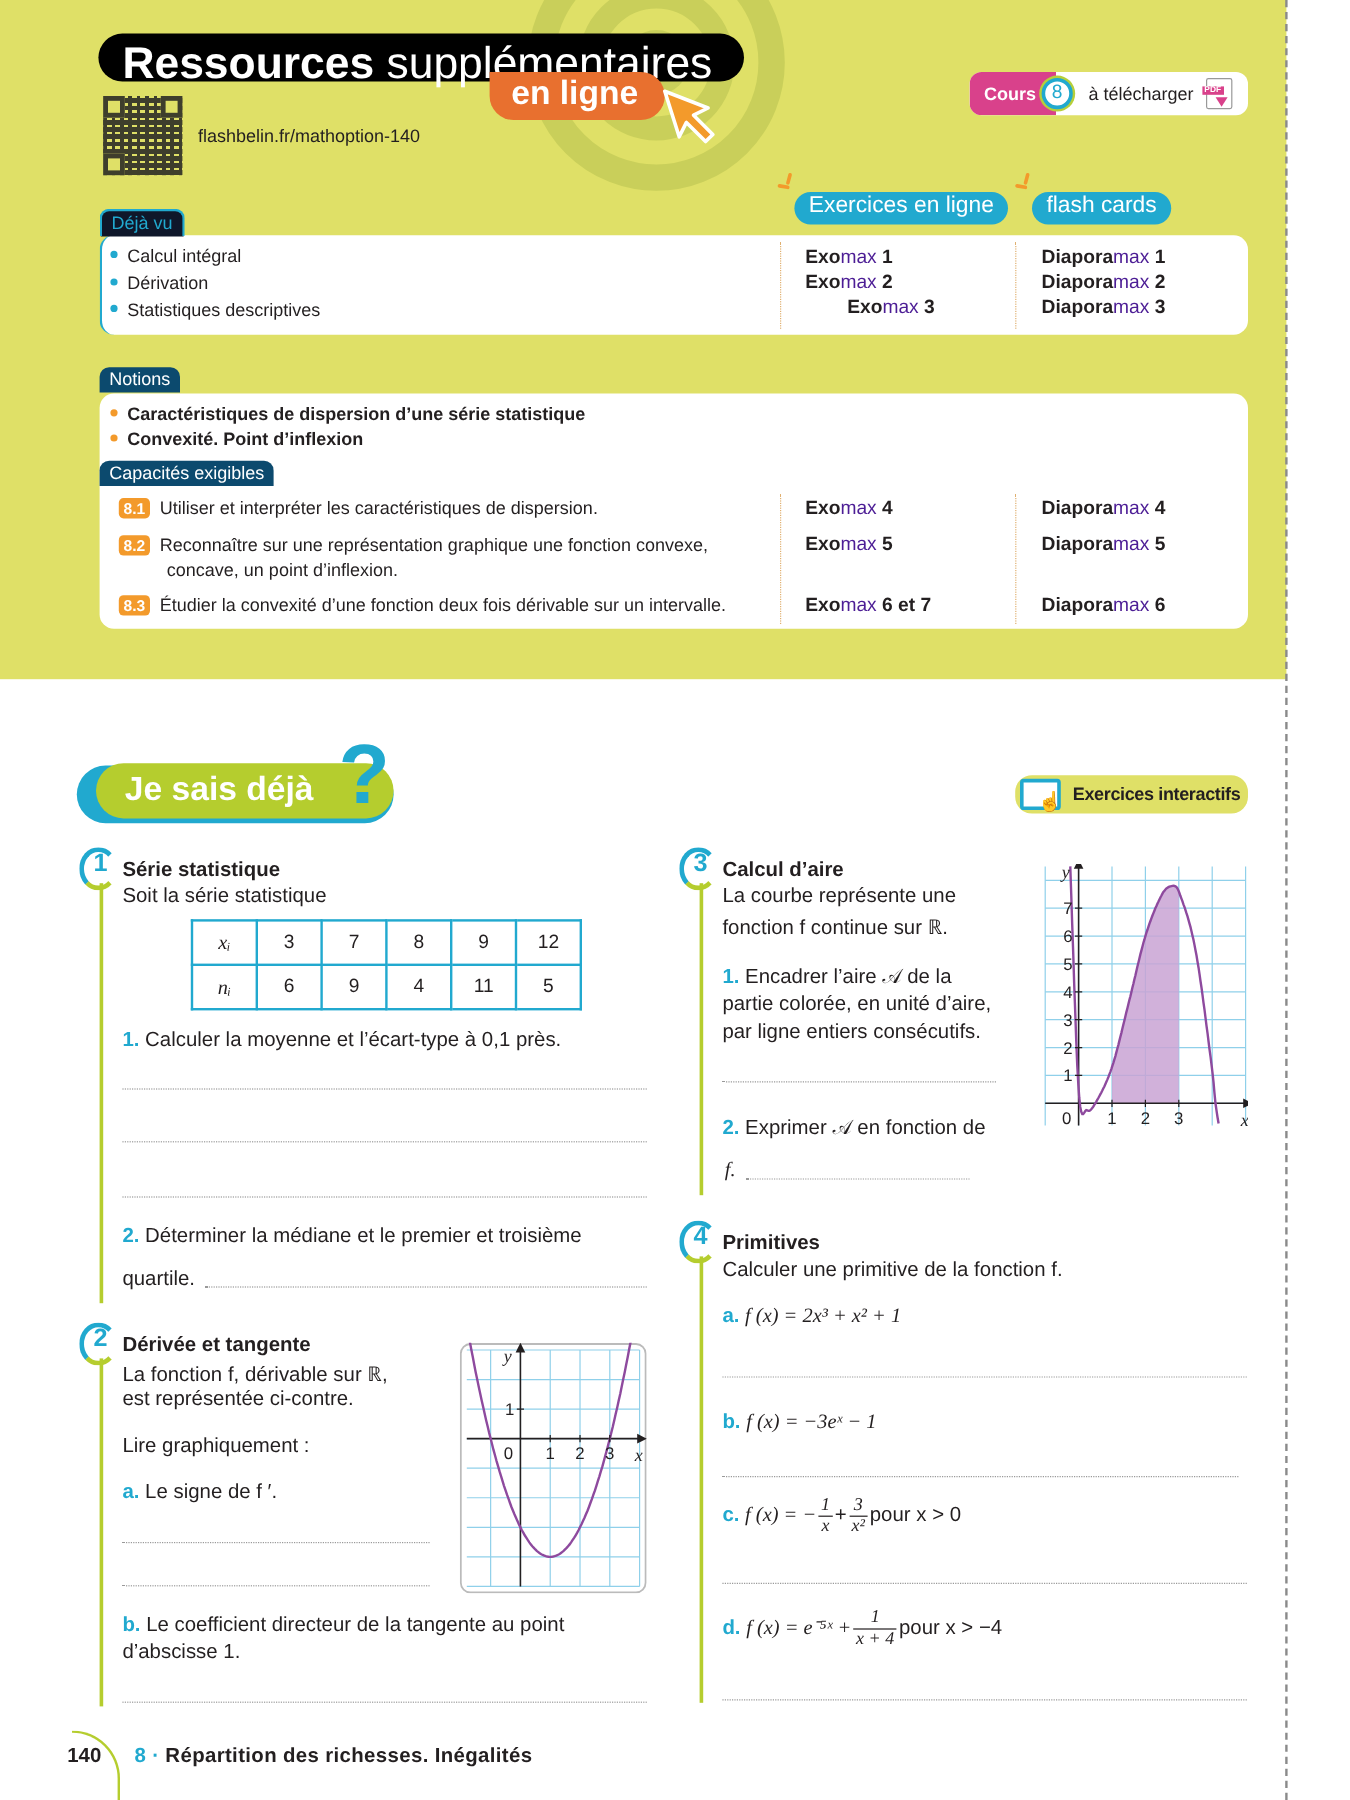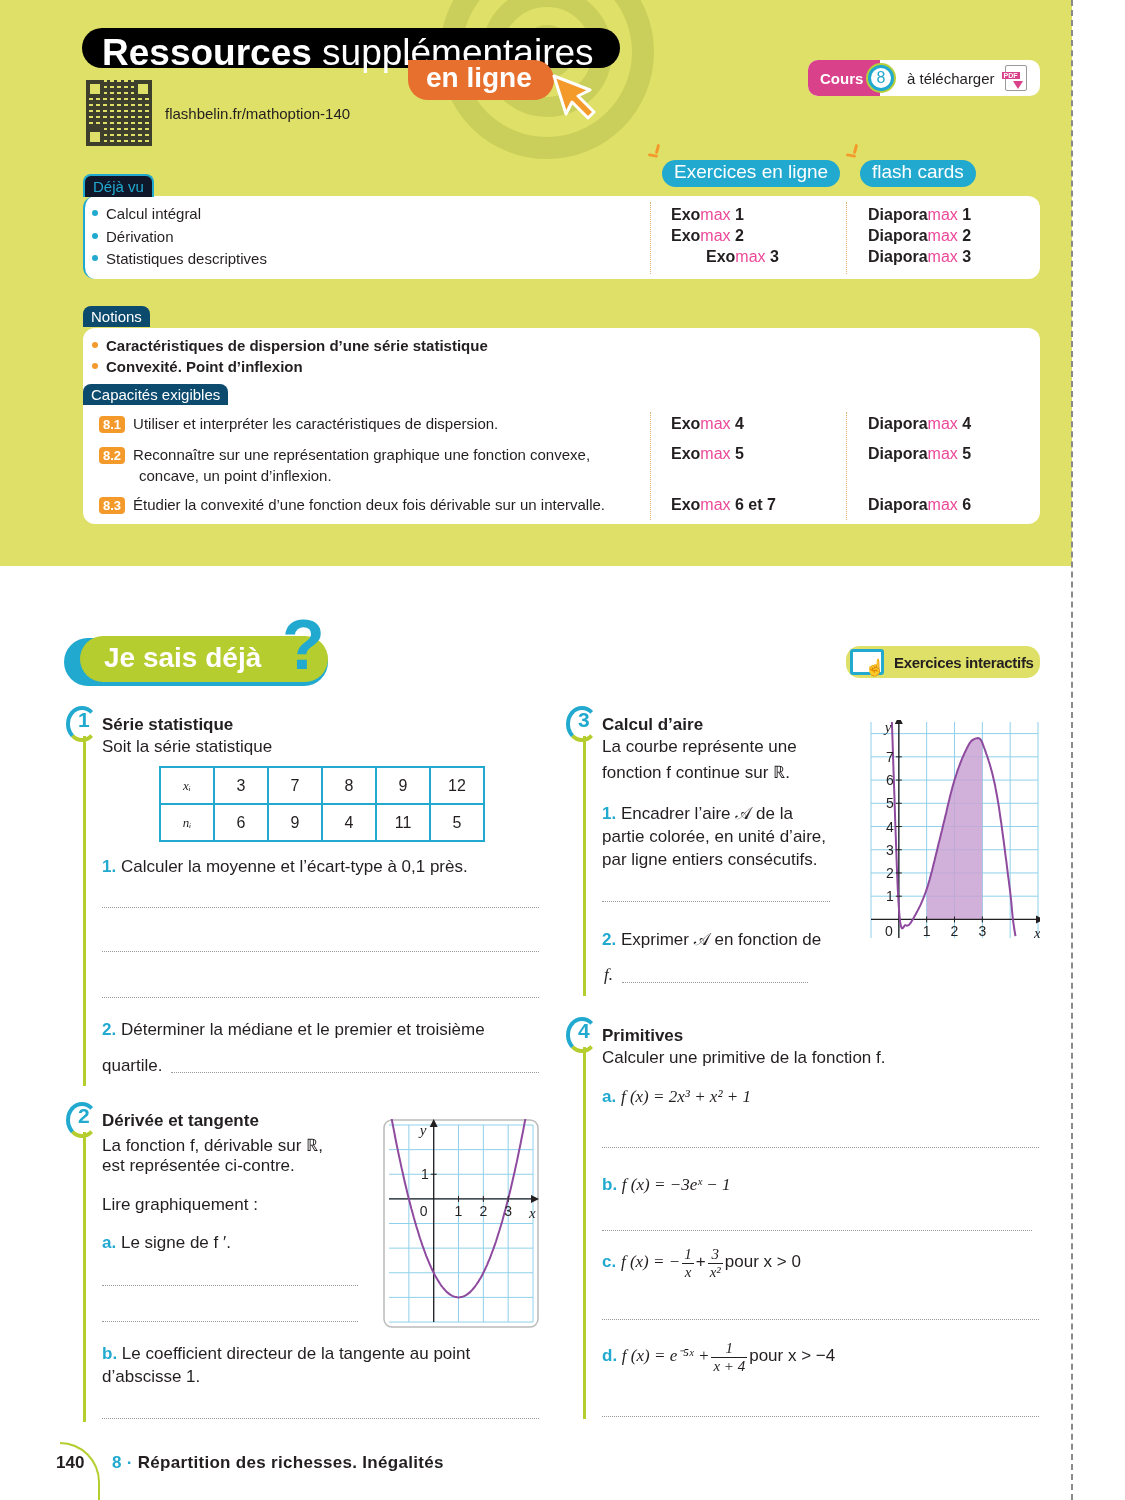--- a/index.html
+++ b/index.html
@@ -31,41 +31,41 @@
 .spark:after{left:0;top:10px;width:10px;height:3px;transform:rotate(10deg)}
 .box{position:absolute;background:#fff;border-radius:12px}
 .tab{position:absolute;color:#fff;font-size:15px;padding:2px 8px;border-radius:8px 8px 0 0;white-space:nowrap}
 .tab.blue{background:#fff;color:#21a9cf;border:2px solid #21a9cf;border-bottom:none}
 .tab.orange{background:#0c4a6e}
 .item{position:absolute;font-size:15px;white-space:nowrap}
 .bullet{display:inline-block;width:6px;height:6px;border-radius:50%;margin-right:8px;vertical-align:middle;position:relative;top:-2px}
 .vsep{position:absolute;width:0;border-left:1px dotted #e0b070}
 .exo{position:absolute;font-size:16px;white-space:nowrap}
 .exo b{font-weight:bold}
-.exo .mx{color:#ec4899}
+.exo .mx{color:#4c1d95}
 .badge{display:inline-block;background:#f39a2b;color:#fff;font-weight:bold;font-size:13px;padding:1px 4px;border-radius:4px;margin-right:8px}
 .jsd{position:absolute;left:64px;top:638px;width:264px;height:48px;background:#21a9cf;border-radius:24px}
 .jsd-in{position:absolute;left:80px;top:636px;width:248px;height:46px;background:#b5cd2e;border-radius:23px;color:#fff;font-size:28px;font-weight:bold;padding:6px 0 0 24px}
 .qmark{position:absolute;left:282px;top:610px;font-size:70px;font-weight:bold;color:#21a9cf;line-height:1}
 .interactive{position:absolute;left:846px;top:646px;width:194px;height:32px;background:#dfe067;border-radius:14px;display:flex;align-items:center}
 .screen-icon{width:34px;height:26px;border:3px solid #21a9cf;background:#fff;margin-left:4px;border-radius:3px;position:relative}
 .screen-icon:after{content:"☝";position:absolute;left:12px;top:6px;font-size:16px;color:#c08030}
 .interactive span{font-size:15px;font-weight:bold;margin-left:10px;letter-spacing:-.3px}
 .ex-num{position:absolute;width:30px;height:36px}
 .ex-num .arc{position:absolute;left:0;top:0;width:32px;height:36px;border-radius:50%;border:4px solid #21a9cf;border-right-color:transparent;border-bottom-color:#b5cd2e}
 .ex-num .n{position:absolute;left:12px;top:2px;font-size:21px;color:#21a9cf;font-weight:bold}
 .vline{position:absolute;width:3px;background:#b5cd2e}
 .h{position:absolute;font-size:17px;font-weight:bold;white-space:nowrap}
 .t{position:absolute;font-size:17px;white-space:nowrap}
 .t .q{color:#21a9cf;font-weight:bold}
 .dots{position:absolute;border-top:1.5px dotted #999;height:0}
 .m{font-family:"Liberation Serif",serif;font-style:italic}
 table.stat{position:absolute;left:159px;top:766px;border-collapse:collapse}
 table.stat td{border:2px solid #21a9cf;width:54px;height:37px;text-align:center;font-size:16px}
-table.stat td.hd{font-family:"Liberation Serif",serif;font-style:italic;font-size:13px}
+table.stat td.hd{font-family:"Liberation Serif",serif;font-style:italic;font-size:17px}
 .graph{position:absolute}
 .footer-num{position:absolute;left:56px;top:1453px;font-size:17px;font-weight:bold}
 .footer-arc{position:absolute;left:60px;top:1442px;width:40px;height:70px;border:2px solid #b5cd2e;border-left:none;border-bottom:none;border-radius:0 40px 0 0}
 .footer-title{position:absolute;left:112px;top:1453px;font-size:17px;font-weight:bold;letter-spacing:.3px}
 .footer-title .c{color:#21a9cf}
 .frac{display:inline-block;vertical-align:middle;text-align:center;font-size:15px;line-height:1.1;margin:0 2px}
 .frac span{display:block;padding:0 2px}
 .frac .num{border-bottom:1px solid #231f20}
 </style>
 </head>

